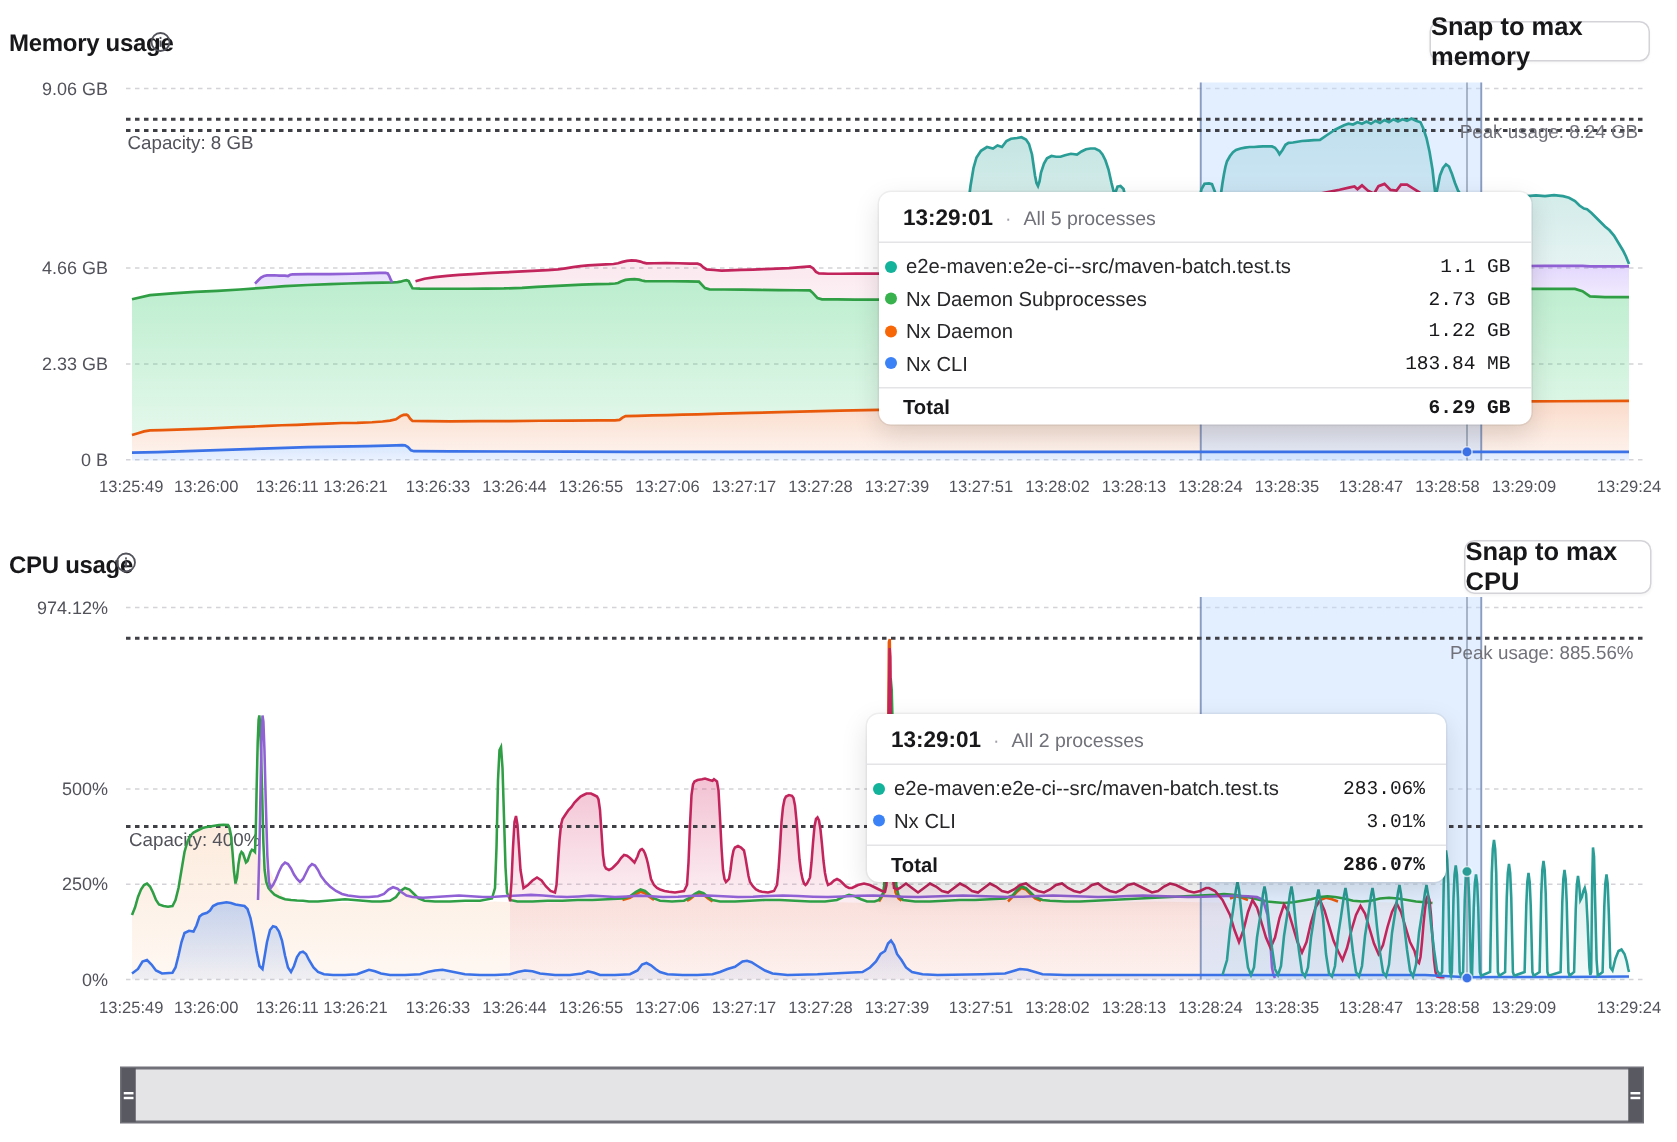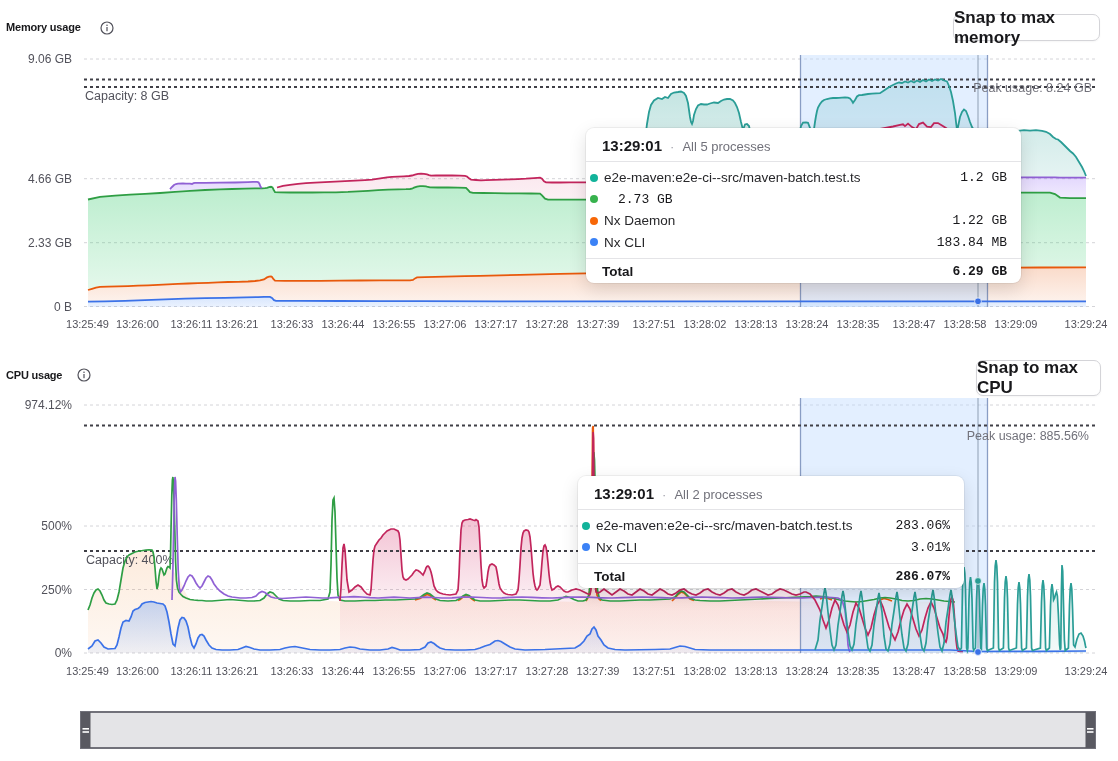--- a/index.html
+++ b/index.html
@@ -1,15 +1,15 @@
 <!DOCTYPE html>
 <html><head><meta charset="utf-8"><style>
 * { margin:0; padding:0; box-sizing:border-box; }
 html,body { width:1118px; height:761px; background:#fff; font-family:"Liberation Sans",sans-serif; overflow:hidden; position:relative; }
-.title { position:absolute; font-size:11px; font-weight:700; color:#18181b; letter-spacing:-.2px; }
+.title { position:absolute; font-size:16px; font-weight:700; color:#18181b; letter-spacing:-.2px; }
 .btn { position:absolute; border:1px solid #d4d4d8; border-radius:7px; background:#fff; font-size:17px; font-weight:700; color:#18181b; display:flex; align-items:center; justify-content:center; box-shadow:0 1px 2px rgba(0,0,0,0.04); }
 .tip { position:absolute; background:#fff; border-radius:8px; box-shadow:0 0 0 1px rgba(0,0,0,0.05), 0 6px 18px rgba(0,0,0,0.13); z-index:5; }
 .th { padding:9px 16px 7px 16px; font-size:13px; color:#71717a; border-bottom:1px solid #e4e4e7; }
 .th b { font-size:15px; color:#18181b; font-weight:700; }
 .sep { margin:0 8px; color:#a1a1aa; }
 .tb { padding:5px 14px 5px 4px; }
 .tr { display:flex; align-items:center; height:21.5px; }
 .dot { width:8px; height:8px; border-radius:50%; flex:0 0 8px; margin-right:6px; }
 .tl { font-size:13.5px; color:#27272a; flex:1 1 auto; white-space:nowrap; }
 .tv { font-family:"Liberation Mono",monospace; font-size:13px; color:#18181b; white-space:nowrap; margin-left:14px; }
@@ -190,24 +190,25 @@
     <rect x="6.4" y="6" width="1.2" height="4.2" fill="#52525b"></rect>
     <rect x="6.4" y="3.6" width="1.2" height="1.4" fill="#52525b"></rect>
   </svg>
 <div class="btn" style="left:976px;top:360px;width:125px;height:36px">Snap to max CPU</div>
 <div class="tip" style="left:586px;top:128px;width:435px">
 <div class="th"><b>13:29:01</b><span class="sep">·</span><span class="sub">All 5 processes</span></div>
 <div class="tb">
       <div class="tr">
         <span class="dot" style="background:#12b39a"></span>
         <span class="tl">e2e-maven:e2e-ci--src/maven-batch.test.ts</span>
-        <span class="tv">1.2 GB</span>
+        <span class="tv">1.1 GB</span>
       </div>
       <div class="tr">
         <span class="dot" style="background:#37b24d"></span>
+        <span class="tl">Nx Daemon Subprocesses</span>
         <span class="tv">2.73 GB</span>
       </div>
       <div class="tr">
         <span class="dot" style="background:#f76707"></span>
         <span class="tl">Nx Daemon</span>
         <span class="tv">1.22 GB</span>
       </div>
       <div class="tr">
         <span class="dot" style="background:#3b82f6"></span>
         <span class="tl">Nx CLI</span>

